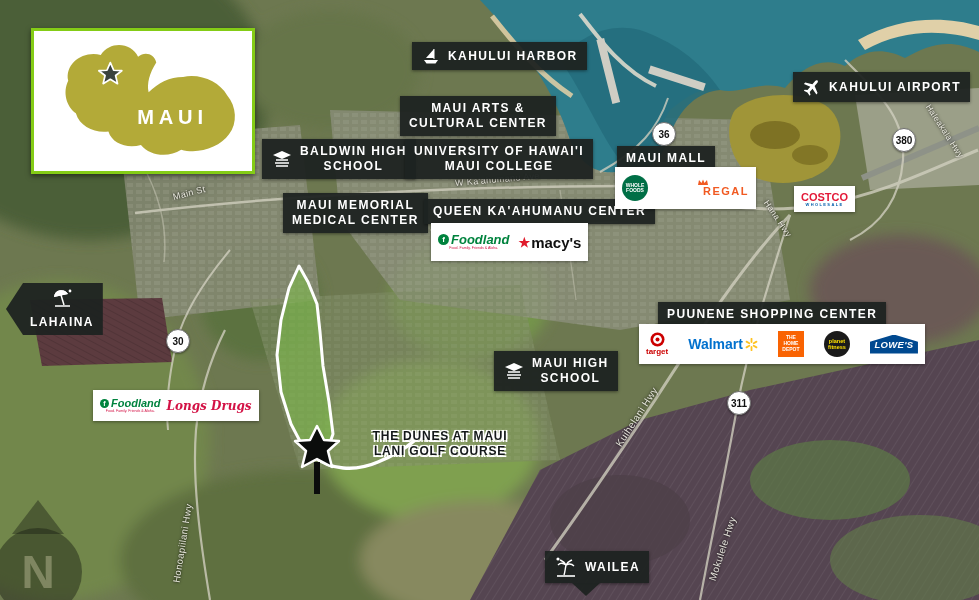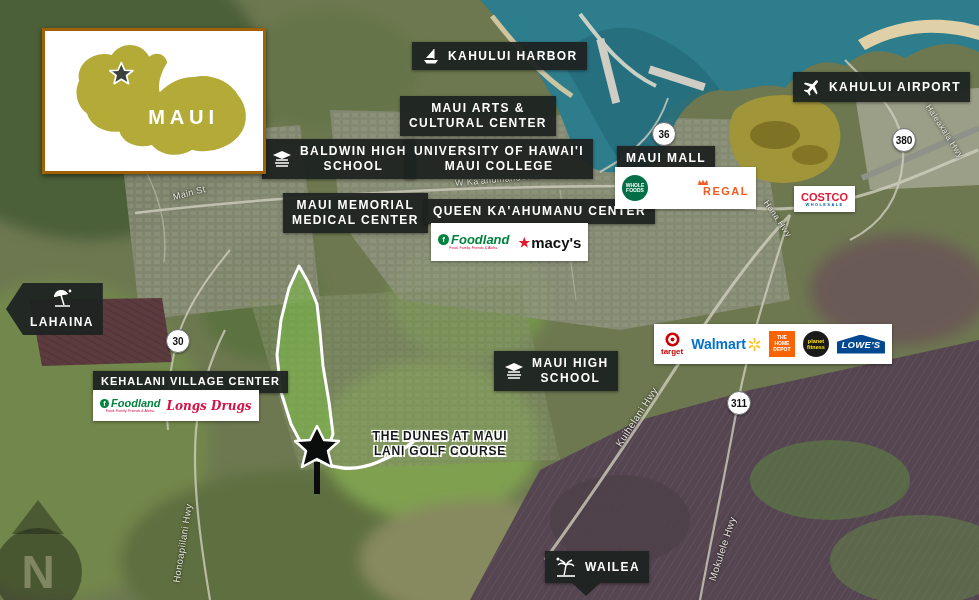--- a/index.html
+++ b/index.html
@@ -78,22 +78,22 @@
          border:2px solid #d9d5cc;color:#fff;font-weight:700;font-size:13px;
          letter-spacing:1.8px;padding:6px 11px;white-space:nowrap;
          box-shadow:0 2px 4px rgba(0,0,0,.5);}
   .lahaina-box{clip-path:polygon(0 50%,17px 0,100% 0,100% 100%,17px 100%);
          padding-left:24px;flex-direction:column;}
   .wailea-arrow{position:absolute;left:572px;top:583px;width:0;height:0;
          border-left:14px solid transparent;border-right:14px solid transparent;
          border-top:13px solid rgba(30,35,33,.95);}
 
   
-  .inset{position:absolute;left:42px;top:28px;width:218px;height:140px;background:#fff;
-         border:3px solid #a16207;box-shadow:0 2px 5px rgba(0,0,0,.5);}
+  .inset{position:absolute;left:31px;top:28px;width:218px;height:140px;background:#fff;
+         border:3px solid #84cc16;box-shadow:0 2px 5px rgba(0,0,0,.5);}
 
   
   .compass{position:absolute;left:-14px;top:500px;width:110px;height:110px;}
   .compass .tri{position:absolute;left:26px;top:0;width:0;height:0;
         border-left:26px solid transparent;border-right:26px solid transparent;
         border-bottom:34px solid rgba(25,28,18,.42);}
   .compass .circ{position:absolute;left:8px;top:28px;width:88px;height:88px;border-radius:50%;
         background:rgba(25,28,18,.45);display:flex;align-items:center;justify-content:center;}
   .compass .n{font-size:46px;font-weight:800;color:rgba(215,210,175,.38);}
 </style>
@@ -321,23 +321,20 @@
         <path d="M3,9 A7.5,7.5 0 0 1 17,6" fill="#fff" stroke="none"></path>
         <path d="M3,9 A7.5,7.5 0 0 1 17,6 L3,9 Z" fill="#fff" stroke="none"></path>
         <line x1="10" y1="7" x2="13" y2="17"></line>
         <line x1="4" y1="18" x2="19" y2="18"></line>
         <circle cx="19" cy="3" r="1.4" fill="#fff" stroke="none"></circle>
       </svg>
     </span>
     <span>LAHAINA</span>
   </div>
 
-  <div class="poi small" style="left:93px;top:371px;">
-    <span>KEHALANI VILLAGE CENTER</span>
-  </div>
   <div class="panel" style="left:93px;top:390px;height:25px;gap:6px;">
     <span class="logo-foodland tiny">
       <span class="fl-row">
         <span class="fl-badge">f</span>
         <span class="fl-text">Foodland</span>
       </span>
       <span class="fl-tag">Food. Family. Friends &amp; Aloha.</span>
     </span>
     <span class="logo-longs">Longs Drugs</span>
   </div>
@@ -348,21 +345,24 @@
         <polygon points="11,2 20,6 11,10 2,6" fill="#fff" stroke="none"></polygon>
         <path d="M5,11 h12 M4,14 h14 M5,17 h12"></path>
       </svg>
     </span>
     <span class="lines">
       <span>MAUI HIGH</span>
       <span>SCHOOL</span>
     </span>
   </div>
 
-  <div class="panel" style="left:654px;top:324px;height:34px;gap:8px;">
+  <div class="poi" style="left:658px;top:302px;">
+    <span>PUUNENE SHOPPING CENTER</span>
+  </div>
+  <div class="panel" style="left:639px;top:324px;height:34px;gap:20px;">
     <span class="logo-target">
       <svg width="15" height="15" viewBox="0 0 15 15">
         <circle cx="7.5" cy="7.5" r="7" fill="#c00"></circle>
         <circle cx="7.5" cy="7.5" r="4.4" fill="#fff"></circle>
         <circle cx="7.5" cy="7.5" r="2" fill="#c00"></circle>
       </svg>
       <span class="target-text">target</span>
     </span>
     <span class="logo-walmart">
       <span>Walmart</span>

